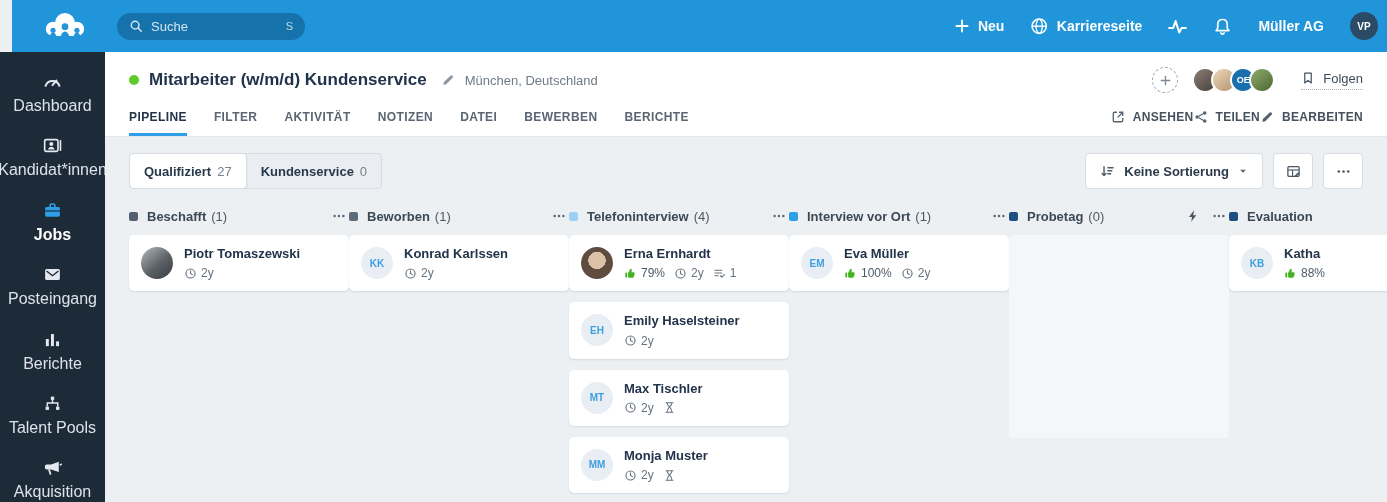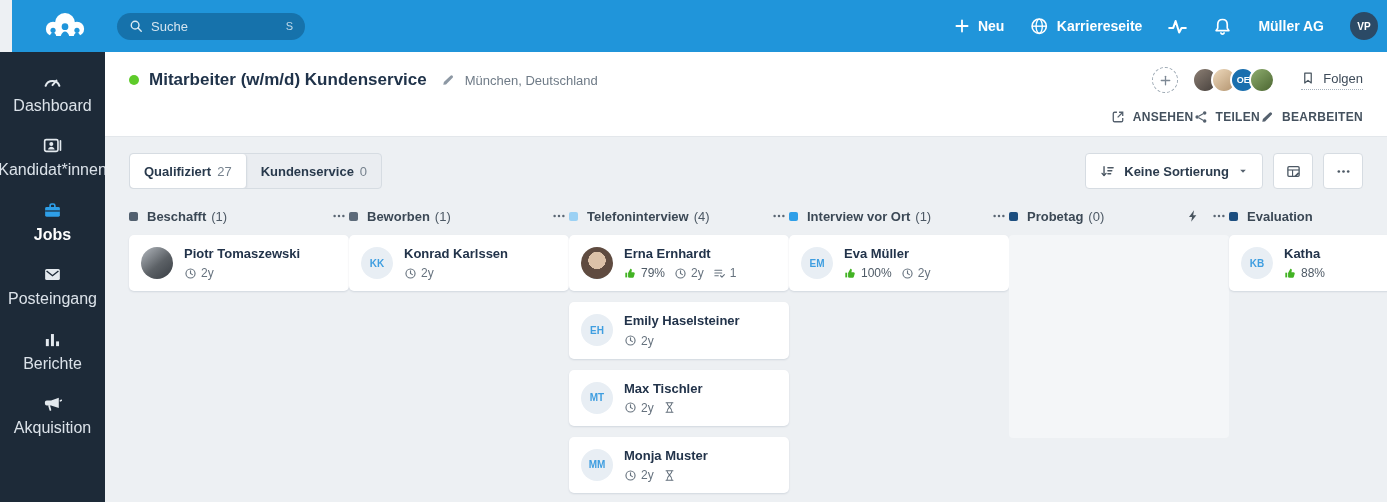--- a/index.html
+++ b/index.html
@@ -211,20 +211,31 @@
           <rect x="2.4" y="7.6" width="2.5" height="6" fill="currentColor"></rect>
           <rect x="6.7" y="3.4" width="2.5" height="10.2" fill="currentColor"></rect>
           <rect x="11" y="9.6" width="2.5" height="4" fill="currentColor"></rect>
         </svg>
       </span>
       <span class="sb-label">Berichte</span>
     </div>
     <div class="sb-item">
       <span class="icon">
         <svg width="1em" height="1em" viewBox="0 0 16 16">
+          <rect x="6.6" y="2.2" width="2.8" height="2.8" fill="currentColor"></rect>
+          <rect x="2.2" y="10.6" width="2.8" height="2.8" fill="currentColor"></rect>
+          <rect x="11" y="10.6" width="2.8" height="2.8" fill="currentColor"></rect>
+          <path d="M8 5v2.6M8 7.6H3.6v3M8 7.6h4.4v3" fill="none" stroke="currentColor" stroke-width="1.2"></path>
+        </svg>
+      </span>
+      <span class="sb-label">Talent Pools</span>
+    </div>
+    <div class="sb-item">
+      <span class="icon">
+        <svg width="1em" height="1em" viewBox="0 0 16 16">
           <path d="M13.3 3.2v8.6L6.8 9.6H3.2A1.6 1.6 0 0 1 1.6 8V7a1.6 1.6 0 0 1 1.6-1.6h3.6z" fill="currentColor"></path>
           <path d="M5.2 10l1 3.4" stroke="currentColor" stroke-width="1.5" stroke-linecap="round" fill="none"></path>
           <path d="M14.6 5.8l.9-.5" stroke="currentColor" stroke-width="1.3" stroke-linecap="round" fill="none"></path>
         </svg>
       </span>
       <span class="sb-label">Akquisition</span>
     </div>
   </div>
 
 <div class="main">
@@ -255,20 +266,29 @@
       <span class="follow-btn">
         <span class="icon">
             <svg width="1em" height="1em" viewBox="0 0 16 16">
               <path d="M4.3 2.3h7.4v11.4L8 10.7l-3.7 3z" fill="none" stroke="currentColor" stroke-width="1.4" stroke-linejoin="round"></path>
             </svg>
           </span>
         <span>Folgen</span>
       </span>
     </div>
     <div class="tabs-row">
+      <nav class="tabs" id="tabs">
+          <div class="tab active">PIPELINE</div>
+          <div class="tab">FILTER</div>
+          <div class="tab">AKTIVITÄT</div>
+          <div class="tab">NOTIZEN</div>
+          <div class="tab">DATEI</div>
+          <div class="tab">BEWERBEN</div>
+          <div class="tab">BERICHTE</div>
+        </nav>
       <div class="hdr-actions" id="hdr-actions">
           <div class="hdr-action">
             <span class="icon">
               <svg width="1em" height="1em" viewBox="0 0 16 16">
                 <path d="M6.8 2.6H4.1a1.5 1.5 0 0 0-1.5 1.5v7.8a1.5 1.5 0 0 0 1.5 1.5h7.8a1.5 1.5 0 0 0 1.5-1.5V9.2" fill="none" stroke="currentColor" stroke-width="1.5"></path>
                 <path d="M9.2 2.6h4.2v4.2" fill="none" stroke="currentColor" stroke-width="1.5"></path>
                 <line x1="13.2" y1="2.8" x2="7.6" y2="8.4" stroke="currentColor" stroke-width="1.5"></line>
               </svg>
             </span>
             <span>ANSEHEN</span>

